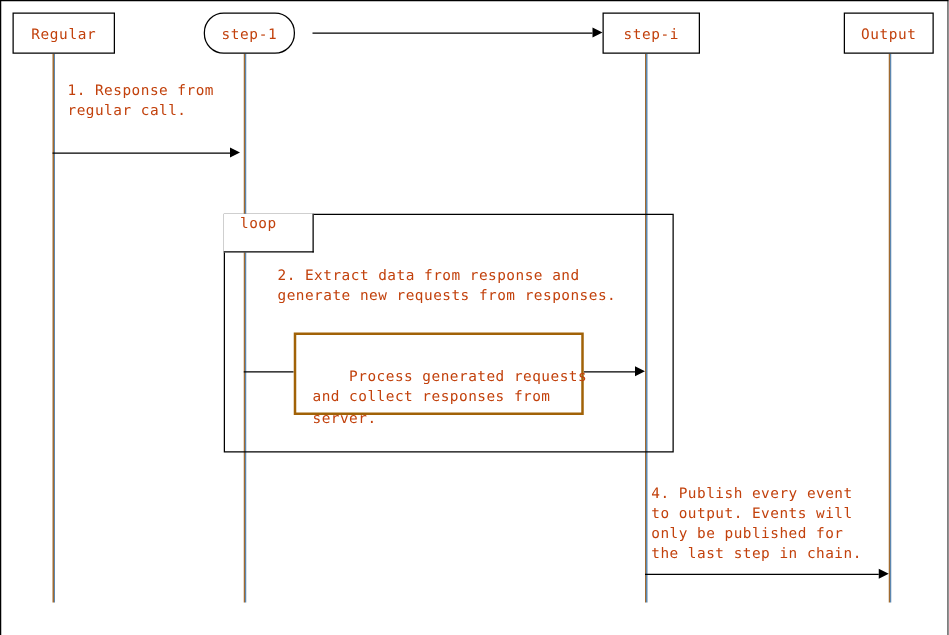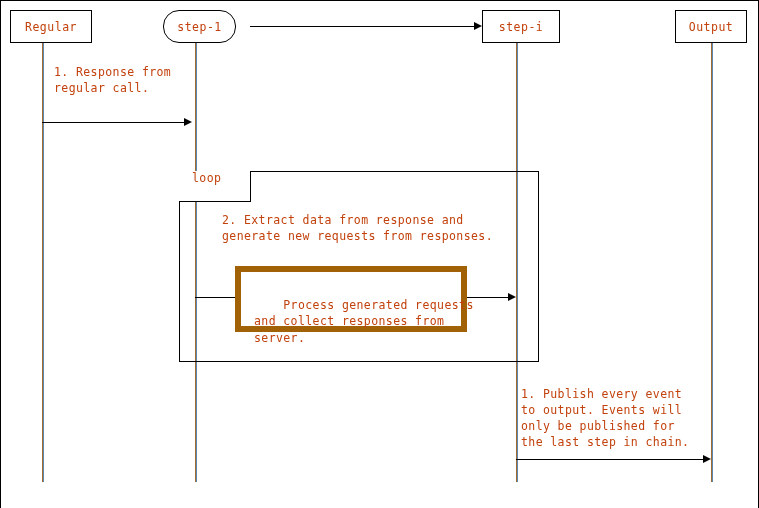--- a/index.html
+++ b/index.html
@@ -103,21 +103,21 @@
     align-items: flex-start;
     padding-left: 13px;
     font-size: 11.5px;
     letter-spacing: 0.4px;
   }
 
   
   .note-box {
     position: absolute;
     box-sizing: border-box;
-    border: 6px solid #a16207;
+    border: 2px solid #a16207;
     background: #ffffff;
     font-size: 11.5px;
     line-height: 16.5px;
     white-space: pre;
     padding: 8px 0 0 13px;
     letter-spacing: 0.4px;
   }
 </style>
 </head>
 <body>
@@ -168,20 +168,20 @@
   <div class="msg-line" style="left:195px; top:297px; width:40px;"></div>
   <div class="msg-line" style="left:467px; top:297px; width:41px;"></div>
   <div class="msg-head" style="left:508px; top:293px;"></div>
 
   <div class="note-box" style="left:235px; top:266px; width:232px; height:66px;">
     <span>Process generated requests
 and collect responses from
 server.</span>
   </div>
 
-  <div class="label" style="left:521px; top:386px;">1. Publish every event
+  <div class="label" style="left:521px; top:386px;">4. Publish every event
 to output. Events will
 only be published for
 the last step in chain.</div>
   <div class="msg-line" style="left:516px; top:459px; width:187px;"></div>
   <div class="msg-head" style="left:703px; top:455px;"></div>
 
 </div>
 
 </body></html>

